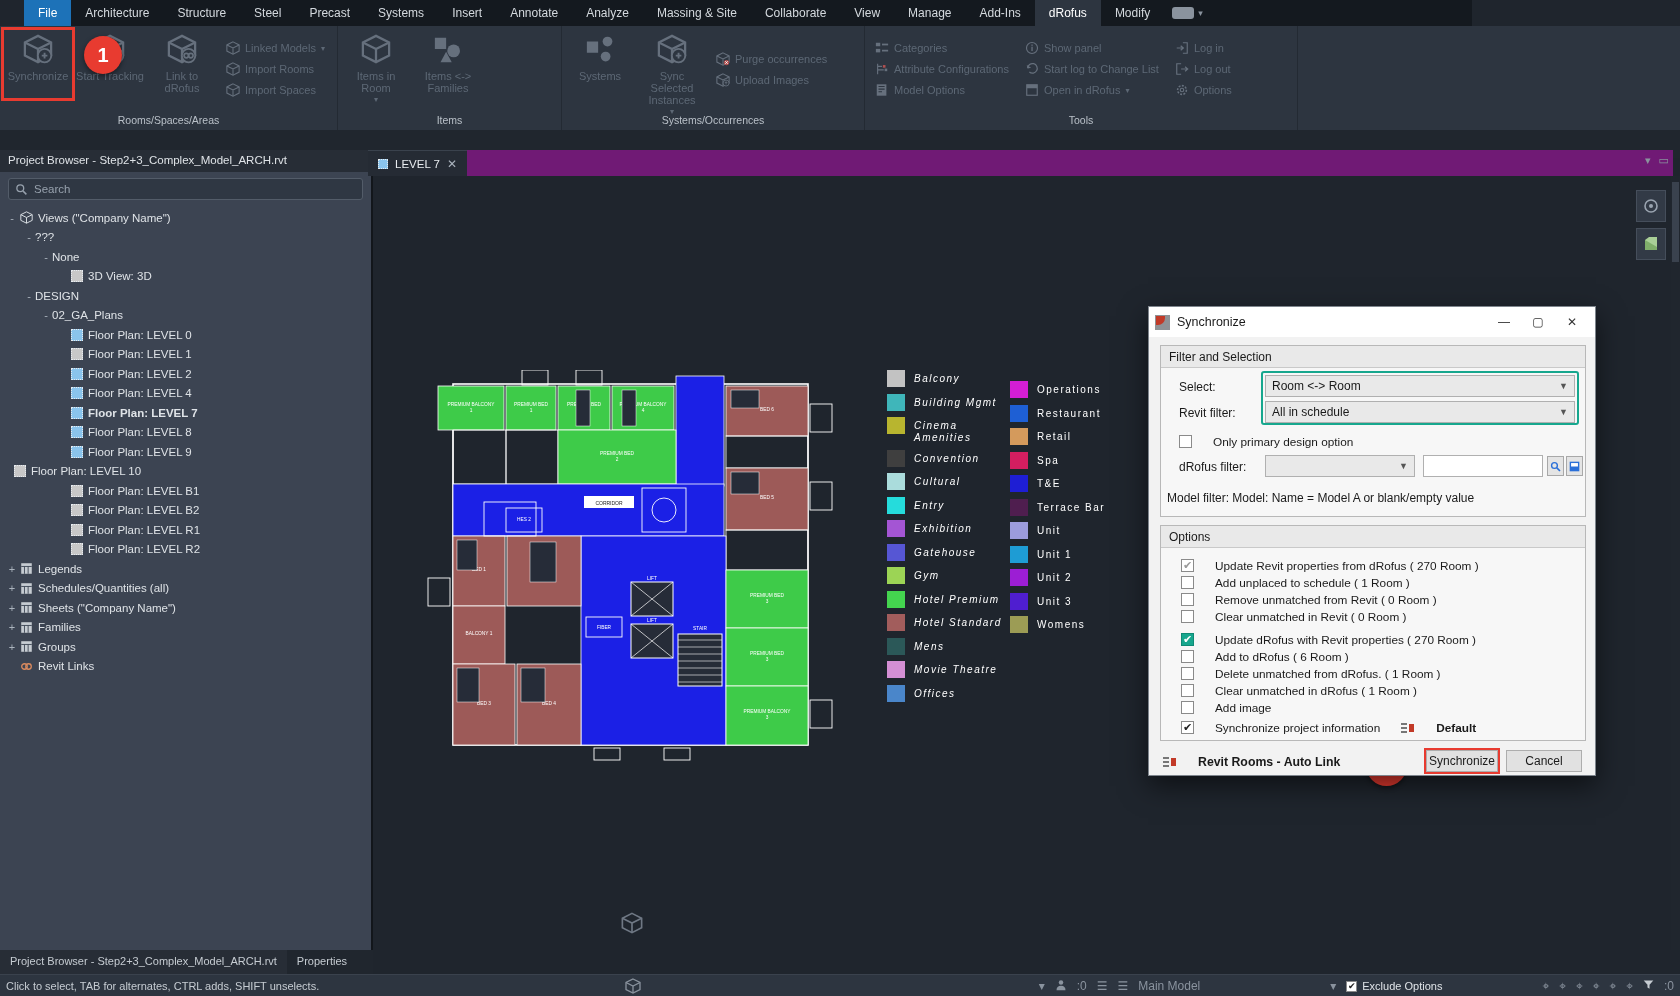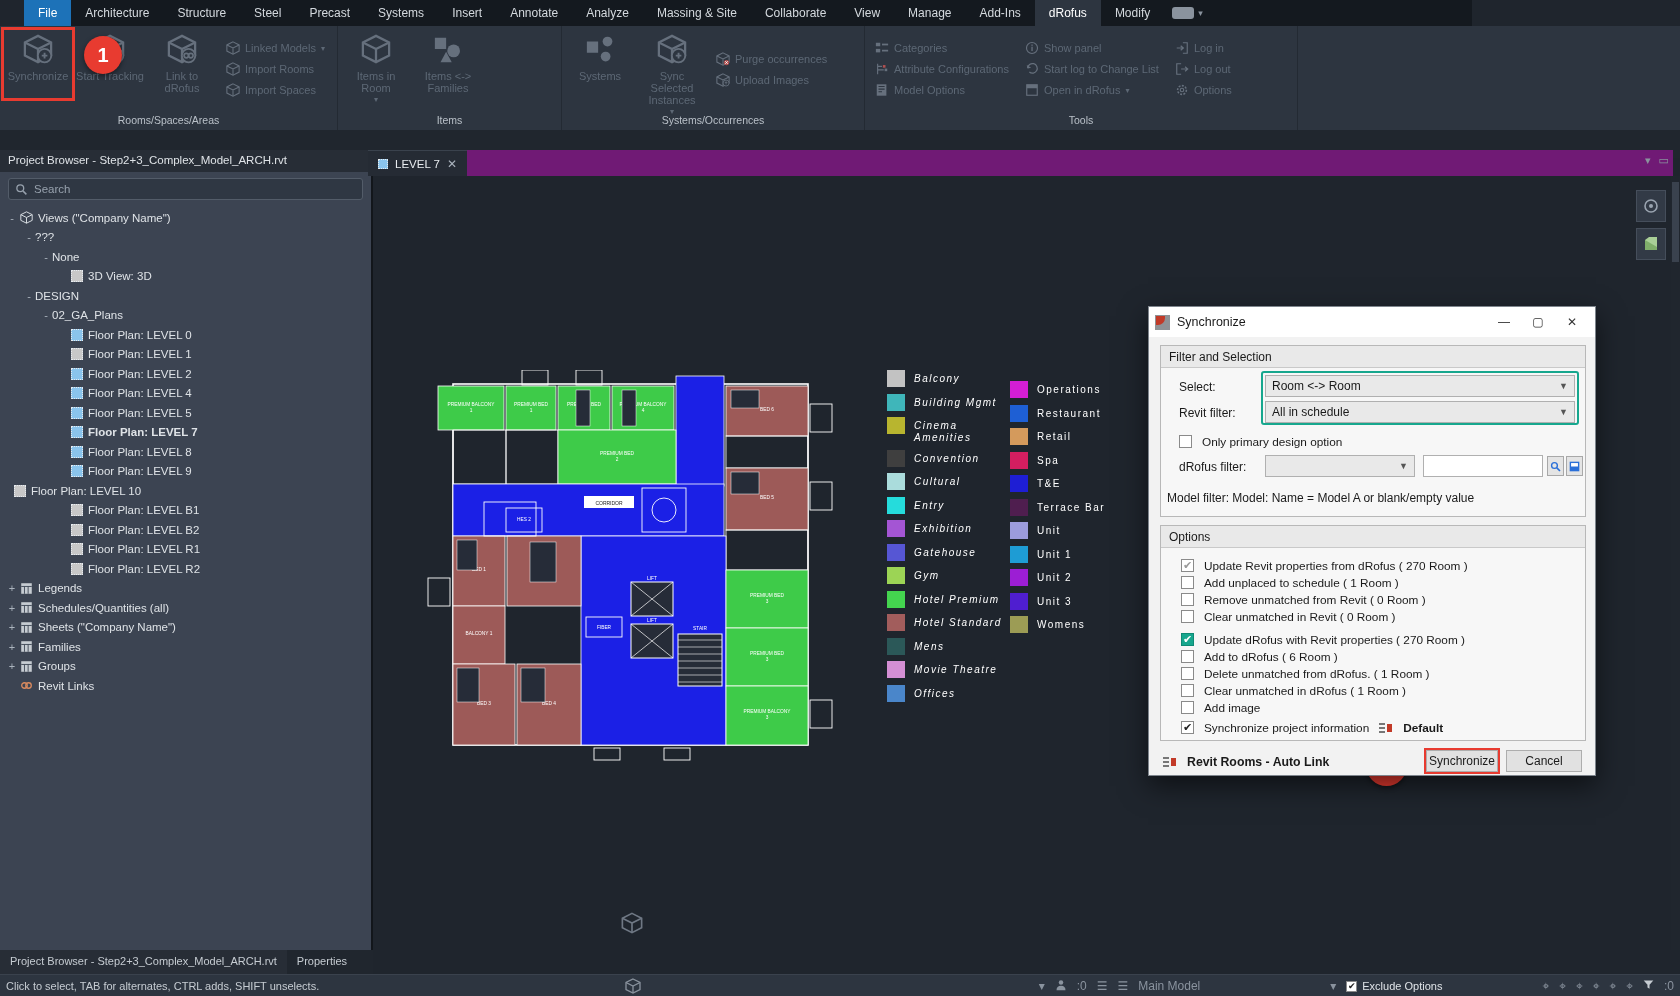--- a/index.html
+++ b/index.html
@@ -90,21 +90,21 @@
   .combo .chev { margin-left:auto; font-size:9px; color:#555; }
   .tealwrap { position:absolute; border:2px solid #17a78e; border-radius:3px; }
   .tbox { position:absolute; height:22px; background:#fff; border:1px solid #b0b0b0; }
   .iconbtn { position:absolute; width:17px; height:20px; background:#e4e4e4; border:1px solid #a8a8a8;
              display:flex; align-items:center; justify-content:center; }
   .cb { width:13px; height:13px; border:1px solid #8a8a8a; background:#fff; display:inline-flex;
         align-items:center; justify-content:center; font-size:11px; line-height:11px; flex:0 0 auto; }
   .cb.graycheck { color:#9a9a9a; }
   .cb.blackcheck { color:#222; }
   .cb.teal { background:#17a78e; border-color:#0f8a75; color:#fff; }
-  .cbrow { display:flex; align-items:center; gap:10px; font-size:11.8px; height:17px; }
+  .cbrow { display:flex; align-items:center; gap:21px; font-size:11.8px; height:17px; }
   .dlgbtn { position:absolute; height:22px; background:#e1e1e1; border:1px solid #adadad; font-size:12px;
             display:flex; align-items:center; justify-content:center; }
   .redline { outline:2px solid #e83b30; }
   .drofus-logo { width:15px; height:15px; background:#8f9296; position:relative; flex:0 0 auto; }
   .drofus-logo:after { content:""; position:absolute; left:1px; top:1px; width:9px; height:9px;
                        background:#c23a28; border-radius:0 0 7px 0; }
   .minisync { width:14px; height:12px; position:relative; display:inline-block; }
   .minisync i { position:absolute; background:#777; }
   .minisync .r { background:#c23a28; }
   b.dft { font-weight:bold; }
@@ -393,25 +393,20 @@
       </div>
       <div class="trow" style="padding-left: 57px;">
         <span class="exp"></span>
         <span class="sq blue" style="margin: 0px 5px 0px 2px;"></span>
         <span>Floor Plan: LEVEL 2</span>
       </div>
       <div class="trow" style="padding-left: 57px;">
         <span class="exp"></span>
         <span class="sq blue" style="margin: 0px 5px 0px 2px;"></span>
         <span>Floor Plan: LEVEL 4</span>
-      </div>
-      <div class="trow" style="padding-left: 57px;">
-        <span class="exp"></span>
-        <span class="sq blue" style="margin: 0px 5px 0px 2px;"></span>
-        <span>Floor Plan: LEVEL 5</span>
       </div>
       <div class="trow bold" style="padding-left: 57px;">
         <span class="exp"></span>
         <span class="sq blue" style="margin: 0px 5px 0px 2px;"></span>
         <span>Floor Plan: LEVEL 7</span>
       </div>
       <div class="trow" style="padding-left: 57px;">
         <span class="exp"></span>
         <span class="sq blue" style="margin: 0px 5px 0px 2px;"></span>
         <span>Floor Plan: LEVEL 8</span>

